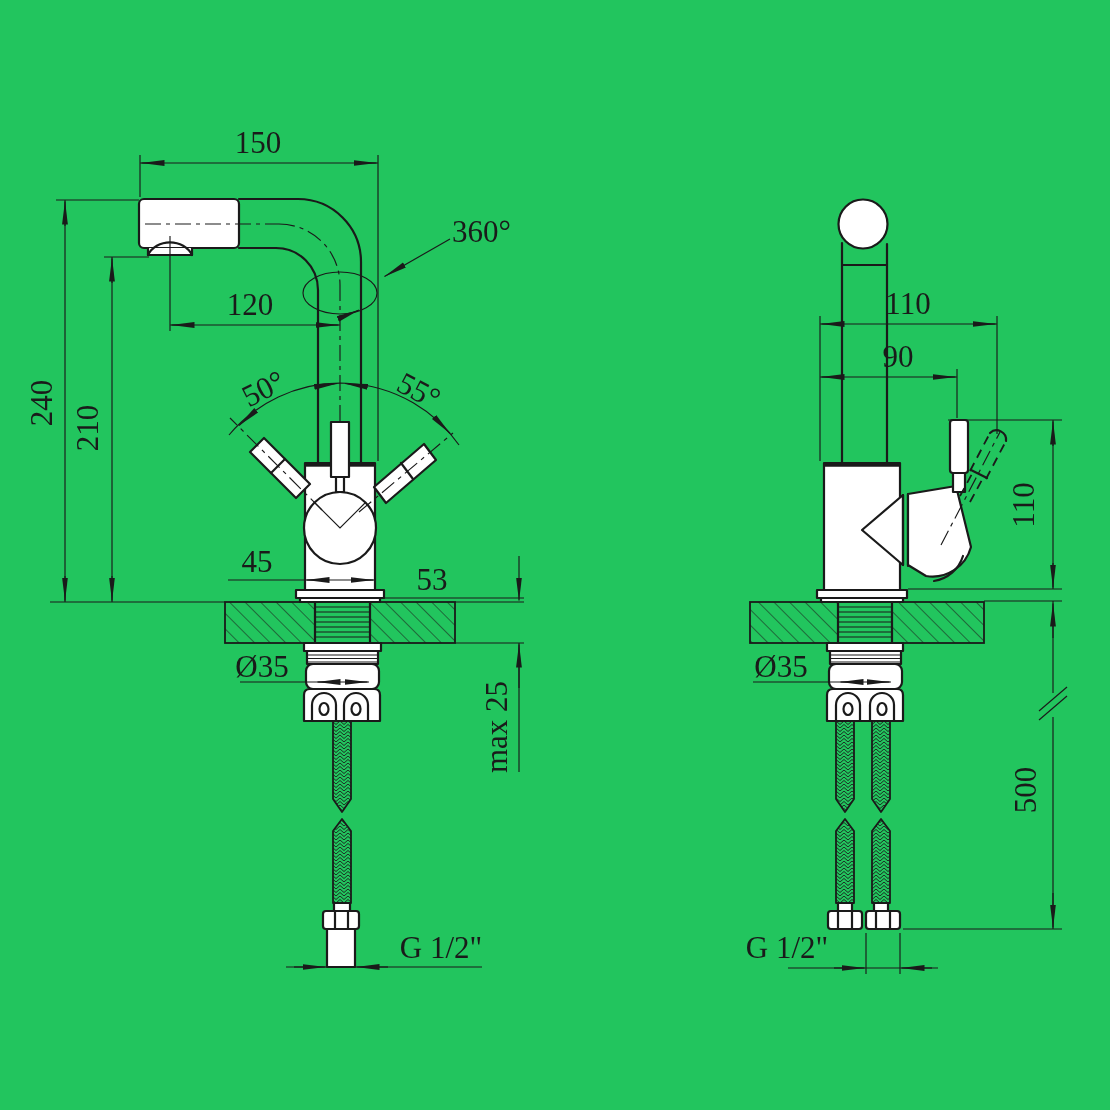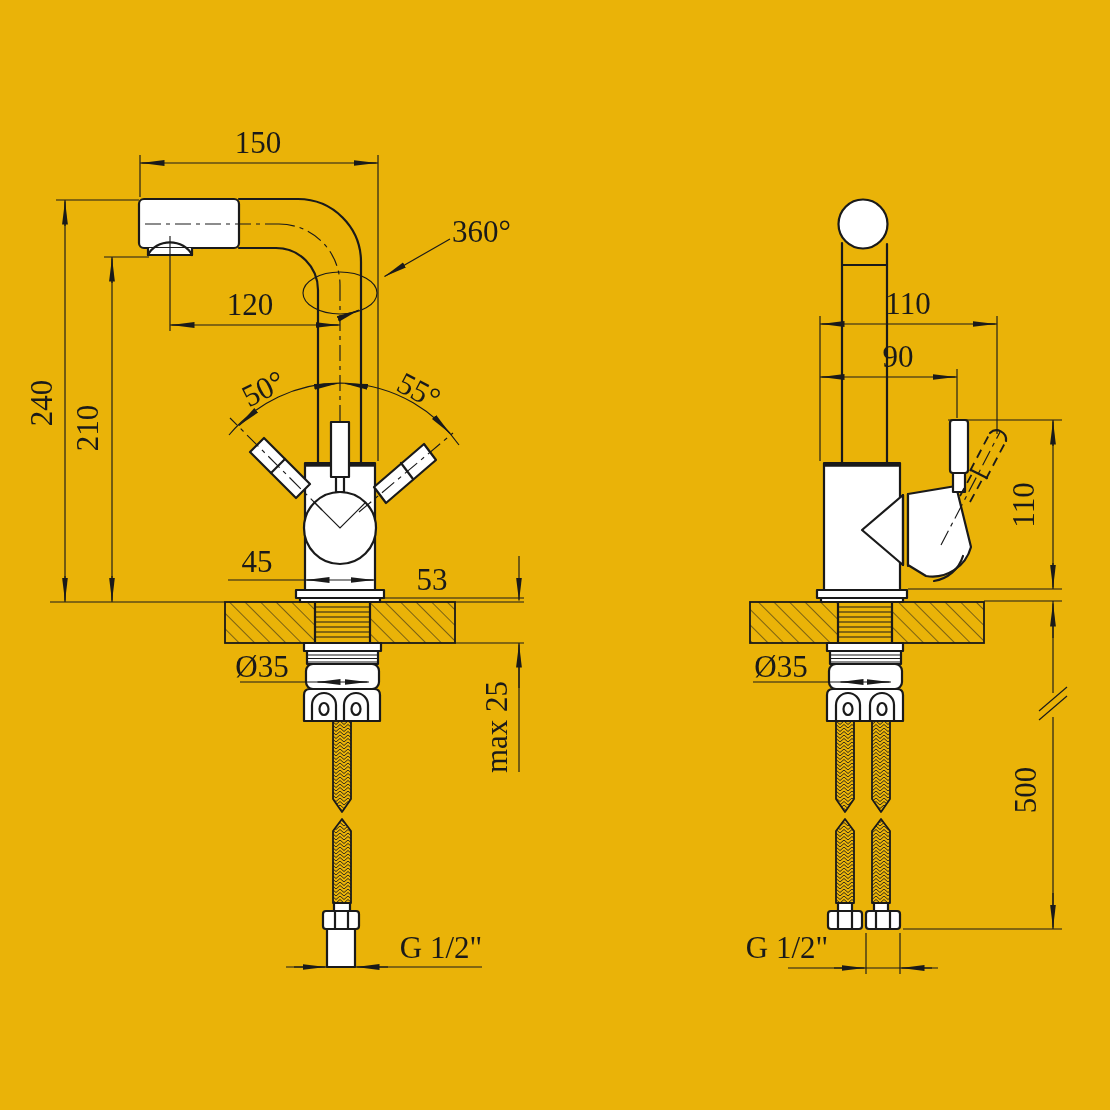--- a/index.html
+++ b/index.html
@@ -1,16 +1,16 @@
 <!DOCTYPE html>
 <html><head>
 <meta charset="utf-8">
 <style>
   html,body{margin:0;padding:0;background:#ffffff;}
-  .stage{width:1110px;height:1110px;background:#eab308;position:relative;font-family:"Liberation Serif",serif;}
+  .stage{width:1110px;height:1110px;background:#22c55e;position:relative;font-family:"Liberation Serif",serif;}
   svg{display:block}
   .ol{fill:none;stroke:#1a1a1a;stroke-width:2.2;stroke-linejoin:round;stroke-linecap:round}
   .olf{fill:#ffffff;stroke:#1a1a1a;stroke-width:2.2;stroke-linejoin:round}
   .thick{fill:none;stroke:#1a1a1a;stroke-width:4.4;stroke-linecap:butt}
   .thin{fill:none;stroke:#1a1a1a;stroke-width:1.15;stroke-linecap:butt}
   .cl{fill:none;stroke:#1a1a1a;stroke-width:1.15;stroke-dasharray:16 5 4 5}
   .hid{fill:none;stroke:#1a1a1a;stroke-width:1.8;stroke-dasharray:9 6}
   .dim{font-size:31px;fill:#1a1a1a;}
   .hatchrect{fill:url(#hatch);stroke:#1a1a1a;stroke-width:1.8}
   .braidshape{fill:url(#braid);stroke:#1a1a1a;stroke-width:1.8;stroke-linejoin:round}

